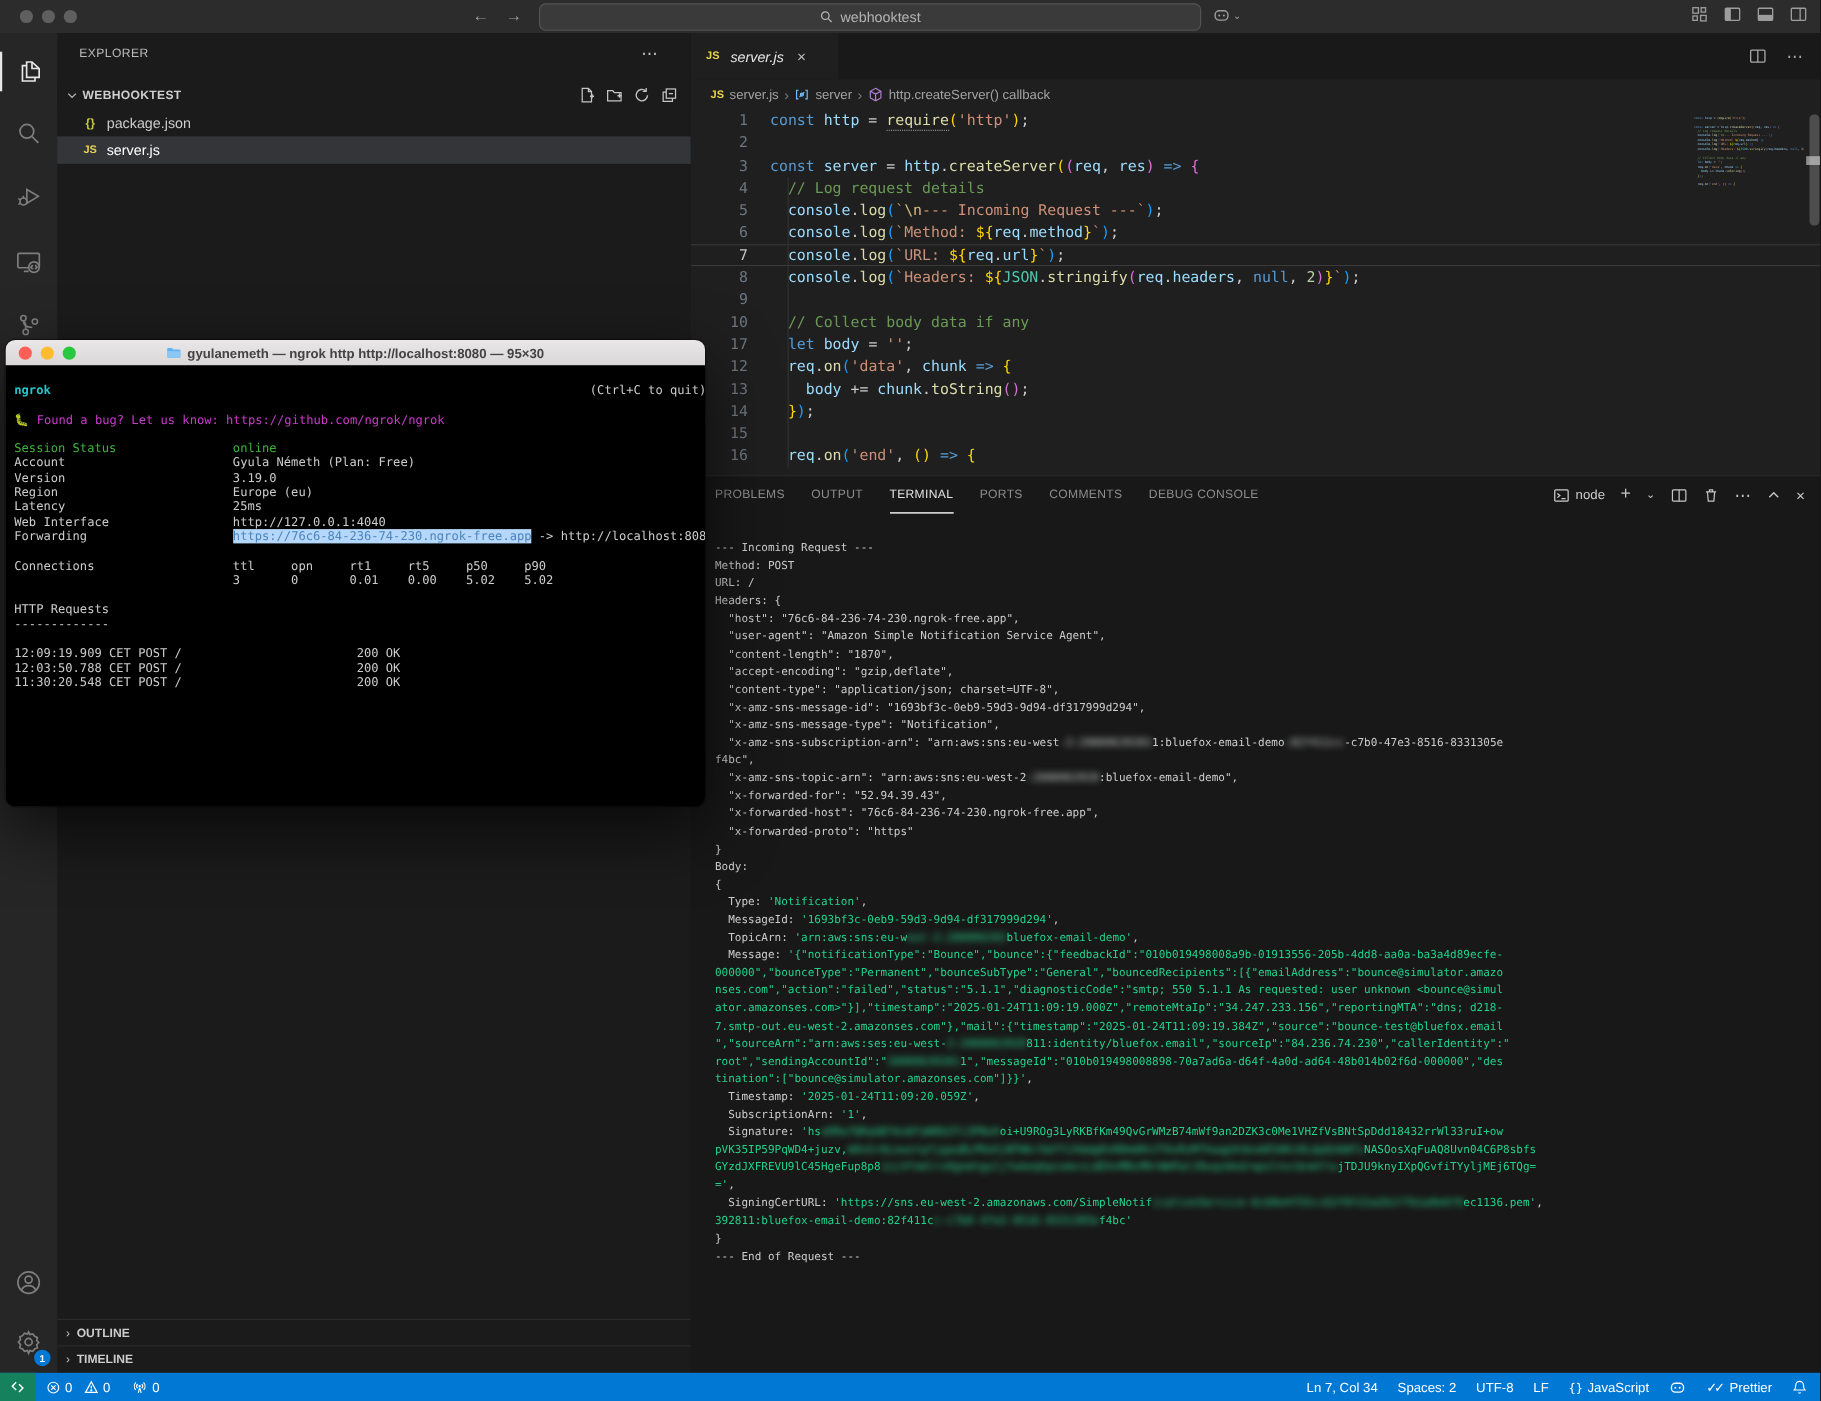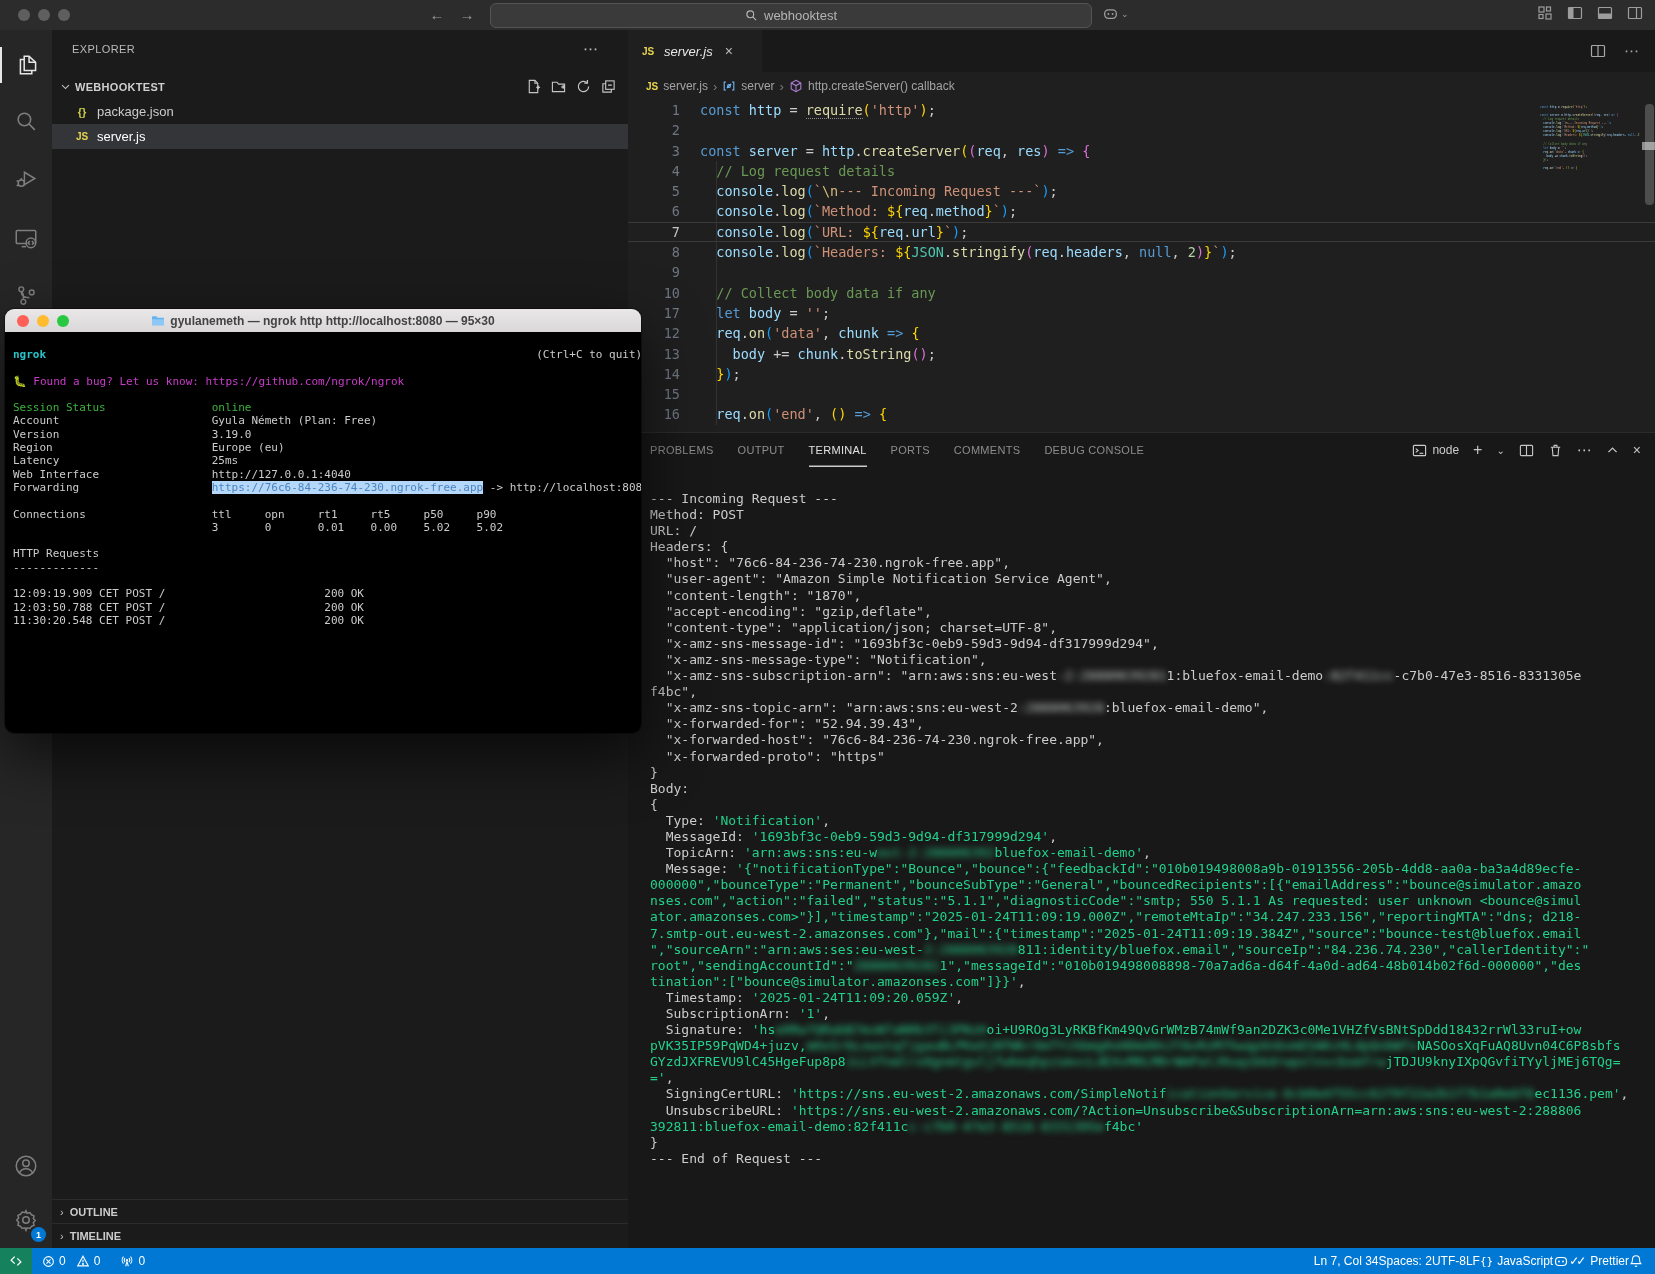--- a/index.html
+++ b/index.html
@@ -57,26 +57,26 @@
   .scroll-deco{position:absolute;right:1px;top:4px;width:9px;height:101px;background:rgba(185,185,185,.30);border-radius:4px;}
   .scroll-deco-mark{position:absolute;right:0;top:42px;width:13px;height:8px;background:rgba(235,235,235,.55);}
   
   .panel{position:absolute;left:628px;top:432px;width:1027px;bottom:26px;background:#181818;border-top:1px solid #2b2b2b;}
   .panel-tabs{position:absolute;left:0;top:0;height:34px;display:flex;align-items:center;gap:24px;padding-left:22px;}
   .ptab{font-size:11px;color:#8d8d8d;letter-spacing:.3px;height:34px;display:flex;align-items:center;}
   .ptab.active{color:#e2e2e2;box-shadow:inset 0 -1.5px 0 #cccccc;}
   .panel-actions{position:absolute;right:14px;top:0;height:34px;display:flex;align-items:center;gap:14px;color:#c5c5c5;}
   .shell-chip{display:flex;align-items:center;gap:5px;font-size:12px;color:#cccccc;}
   .term{position:absolute;left:0;top:34px;right:0;bottom:0;padding:24px 0 0 22px;overflow:hidden;}
-  .term .tline{height:16.1px;white-space:pre;font-family:"DejaVu Sans Mono",monospace;font-size:13px;line-height:16.1px;}
+  .term .tline{height:16.1px;white-space:pre;font-family:"DejaVu Sans Mono",monospace;font-size:10px;line-height:16.1px;}
   
   .statusbar{position:absolute;left:0;bottom:0;width:1655px;height:26px;background:#0078d4;color:#fff;font-size:12px;display:flex;align-items:center;}
   .sb-remote{width:32px;height:26px;background:#16825d;display:flex;align-items:center;justify-content:center;}
   .sb-left{display:flex;align-items:center;gap:12px;margin-left:10px;}
-  .sb-right{position:absolute;right:12px;display:flex;align-items:center;}
+  .sb-right{position:absolute;right:12px;display:flex;align-items:center;gap:18px;}
   .sb-item{display:flex;align-items:center;gap:4px;}
   
   .tok-k{color:#569cd6}.tok-v{color:#9cdcfe}.tok-f{color:#dcdcaa}.tok-s{color:#ce9178}.tok-c{color:#6a9955}
   .tok-n{color:#b5cea8}.tok-p{color:#cccccc}.tok-b1{color:#ffd700}.tok-b2{color:#da70d6}.tok-b3{color:#179fff}
   .tok-t{color:#4ec9b0}.tok-es{color:#d7ba7d}.tok-u{border-bottom:1px dotted #8a8a8a}
   .tok-w{color:#cccccc}.tok-g{color:#23d18b}
   .tok-rw{color:#c4cbc7;filter:blur(3px)}.tok-rg{color:#23d18b;filter:blur(3px)}
   .tok-cy{color:#29c4ca;font-weight:bold}.tok-mg{color:#cb3bcb}.tok-gr{color:#3eb43e}
   .tok-sel{background:#b4d7fa;color:#4d84bd}
   
@@ -417,21 +417,20 @@
           <div class="tline"><span class="lc"><span class="tok-g">","sourceArn":"arn:aws:ses:eu-west-</span><span class="tok-rg">2:2888063928</span><span class="tok-g">811:identity/bluefox.email","sourceIp":"84.236.74.230","callerIdentity":"</span></span></div>
           <div class="tline"><span class="lc"><span class="tok-g">root","sendingAccountId":"</span><span class="tok-rg">28880639281</span><span class="tok-g">1","messageId":"010b019498008898-70a7ad6a-d64f-4a0d-ad64-48b014b02f6d-000000","des</span></span></div>
           <div class="tline"><span class="lc"><span class="tok-g">tination":["bounce@simulator.amazonses.com"]}}'</span><span class="tok-w">,</span></span></div>
           <div class="tline"><span class="lc"><span class="tok-w">  Timestamp: </span><span class="tok-g">'2025-01-24T11:09:20.059Z'</span><span class="tok-w">,</span></span></div>
           <div class="tline"><span class="lc"><span class="tok-w">  SubscriptionArn: </span><span class="tok-g">'1'</span><span class="tok-w">,</span></span></div>
           <div class="tline"><span class="lc"><span class="tok-w">  Signature: </span><span class="tok-g">'hs</span><span class="tok-rg">e0Rw7QRabB7mvW7aN0b3Ti3PNzH</span><span class="tok-g">oi+U9ROg3LyRKBfKm49QvGrWMzB74mWf9an2DZK3c0Me1VHZfVsBNtSpDdd18432rrWl33ruI+ow</span></span></div>
           <div class="tline"><span class="lc"><span class="tok-g">pVK35IP59PqWD4+juzv,</span><span class="tok-rg">mHxSrbLowstqfjgauBLPKeXjNTWkrXmfYihbmg0xHDmd0nJTAvRzM7hwqpXnbvmESAKcHLdpQnbWfx</span><span class="tok-g">NASOosXqFuAQ8Uvn04C6P8sbfs</span></span></div>
           <div class="tline"><span class="lc"><span class="tok-g">GYzdJXFREVU9lC45HgeFup8p8</span><span class="tok-rg">iLLVfnmlrx0gnmtguljfwkeqhpzsmvcLdEXvM0LM0rWmPatJ0uqzbkdrwpslnvcbxmfrw</span><span class="tok-g">jTDJU9knyIXpQGvfiTYyljMEj6TQg=</span></span></div>
           <div class="tline"><span class="lc"><span class="tok-g">='</span><span class="tok-w">,</span></span></div>
           <div class="tline"><span class="lc"><span class="tok-w">  SigningCertURL: </span><span class="tok-g">'https://sns.eu-west-2.amazonaws.com/SimpleNotif</span><span class="tok-rg">icationService-6cb0e4f55cc62f0f22a2b1f7b1a0e6f8</span><span class="tok-g">ec1136.pem'</span><span class="tok-w">,</span></span></div>
-          <div class="tline"><span class="lc"><span class="tok-w">  UnsubscribeURL: </span><span class="tok-g">'https://sns.eu-west-2.amazonaws.com/?Action=Unsubscribe&amp;SubscriptionArn=arn:aws:sns:eu-west-2:288806</span></span></div>
           <div class="tline"><span class="lc"><span class="tok-g">392811:bluefox-email-demo:82f411c</span><span class="tok-rg">c-c7b0-47e3-8516-8331305e</span><span class="tok-g">f4bc'</span></span></div>
           <div class="tline"><span class="lc"><span class="tok-w">}</span></span></div>
           <div class="tline"><span class="lc"><span class="tok-w">--- End of Request ---</span></span></div>
         </div>
     </div>
   </div>
 
   <div class="ngrok-win">
     <div class="ngrok-titlebar">
       <span class="traffic" style="left:12px;background:#ff5f57"></span>

